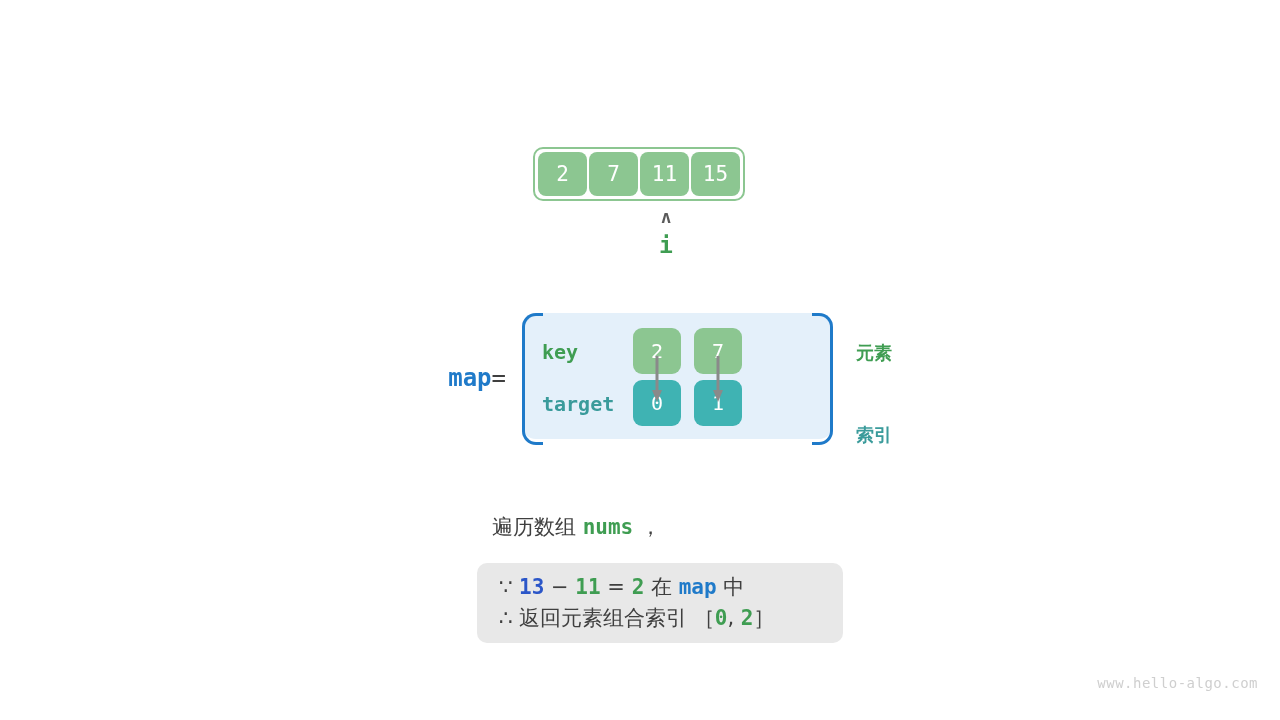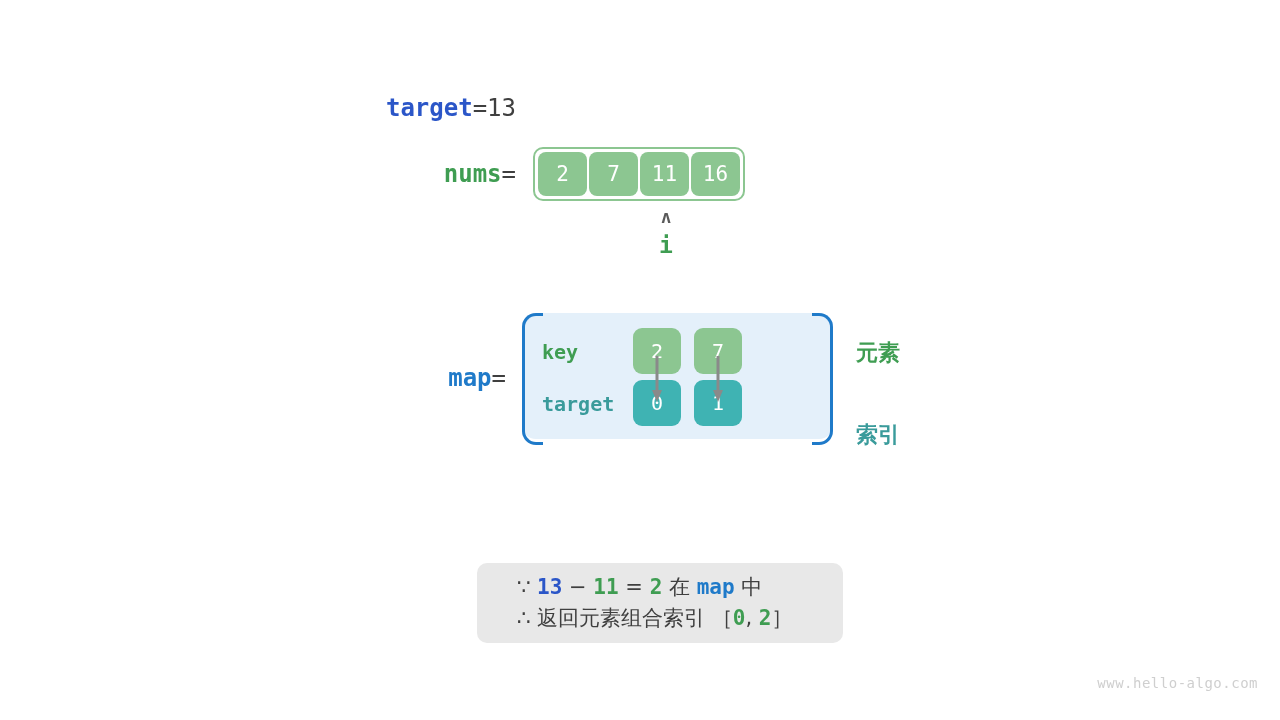--- a/index.html
+++ b/index.html
@@ -110,41 +110,41 @@
   #kc1 { left: 694px; top: 328px; }
   #vc0 { left: 633px; top: 380px; }
   #vc1 { left: 694px; top: 380px; }
 
   .map-arrow { position: absolute; width: 14px; height: 48px; }
 
   
   .side-annot {
     position: absolute; left: 856px;
     font-family: "DejaVu Sans", "Liberation Sans", sans-serif;
-    font-size: 22px; font-weight: bold; line-height: 26px;
+    font-size: 18px; font-weight: bold; line-height: 26px;
   }
   #annot-elements { top: 340px; color: #3f9d52; }
   #annot-indices  { top: 392px; color: #3a9b9b; margin-top: 30px; }
 
   
   #caption-line {
     position: absolute; left: 492px; top: 512px;
     font-size: 21px; line-height: 30px; white-space: pre;
     font-family: "DejaVu Sans", "Liberation Sans", sans-serif;
     color: #3f3f3f;
   }
   #caption-line .code { color: #3f9d52; font-weight: bold;
     font-family: "DejaVu Sans Mono", "Liberation Mono", monospace; }
 
   #note-box {
     position: absolute; left: 477px; top: 563px;
     width: 366px; height: 80px;
     background: #e8e8e8;
     border-radius: 10px;
-    padding: 9px 40px;
+    padding: 9px 22px;
     font-family: "DejaVu Sans", "Liberation Sans", sans-serif;
     font-size: 21px; line-height: 31px;
     color: #3f3f3f;
     white-space: pre;
   }
   #note-box .n-blue  { color: #2b56c8; font-weight: bold;
     font-family: "DejaVu Sans Mono", "Liberation Mono", monospace; }
   #note-box .n-green { color: #3f9d52; font-weight: bold;
     font-family: "DejaVu Sans Mono", "Liberation Mono", monospace; }
   #note-box .n-map   { color: #1f7ac9; font-weight: bold;
@@ -167,29 +167,27 @@
   #watermark {
     position: absolute; right: 22px; top: 675px;
     color: #cfcfcf; font-size: 14px; letter-spacing: 0.5px;
   }
 </style>
 </head>
 <body>
 
 <div id="stage">
 
-  <div id="target-row"><span class="var">target</span><span class="eq">=</span><span class="val">13</span></div>
-
-  <div id="nums-label"><span class="var">nums</span><span class="eq">=</span></div>
+
 
   <div id="nums-array">
     <div class="num-cell">2</div>
     <div class="num-cell">7</div>
     <div class="num-cell">11</div>
-    <div class="num-cell">16</div>
+    <div class="num-cell">15</div>
   </div>
 
   <div id="pointer-caret">ʌ</div>
   <div id="pointer-label">i</div>
 
   <div id="map-label"><span class="var">map</span><span class="eq">=</span></div>
 
   <div id="map-panel"></div>
 
   <div class="map-rowlabel" id="map-key-label">key</div>
@@ -205,19 +203,20 @@
     <polygon points="7,46 2,34 12,34" fill="#8a8a8a"></polygon>
   </svg>
   <svg class="map-arrow" style="left:711px; top:356px;" viewBox="0 0 14 48">
     <line x1="7" y1="0" x2="7" y2="38" stroke="#8a8a8a" stroke-width="3"></line>
     <polygon points="7,46 2,34 12,34" fill="#8a8a8a"></polygon>
   </svg>
 
   <div class="side-annot" id="annot-elements">元素</div>
   <div class="side-annot" id="annot-indices">索引</div>
 
+  <div id="caption-line"><span>遍历数组</span><span> </span><span class="code">nums</span><span> </span><span>，</span></div>
 
   <div id="note-box"><div><span class="n-sym">∵</span><span> </span><span class="n-blue">13</span><span> </span><span class="n-sym">−</span><span> </span><span class="n-green">11</span><span> </span><span class="n-sym">=</span><span> </span><span class="n-green">2</span><span> </span><span>在</span><span> </span><span class="n-map">map</span><span> </span><span>中</span></div><div><span class="n-sym">∴</span><span> </span><span>返回元素组合索引</span><span> </span><span>［</span><span class="n-green">0</span><span class="n-sym">,</span><span> </span><span class="n-green">2</span><span>］</span></div></div>
 
 
   <div id="watermark">www.hello-algo.com</div>
 
 </div>
 
 </body></html>

